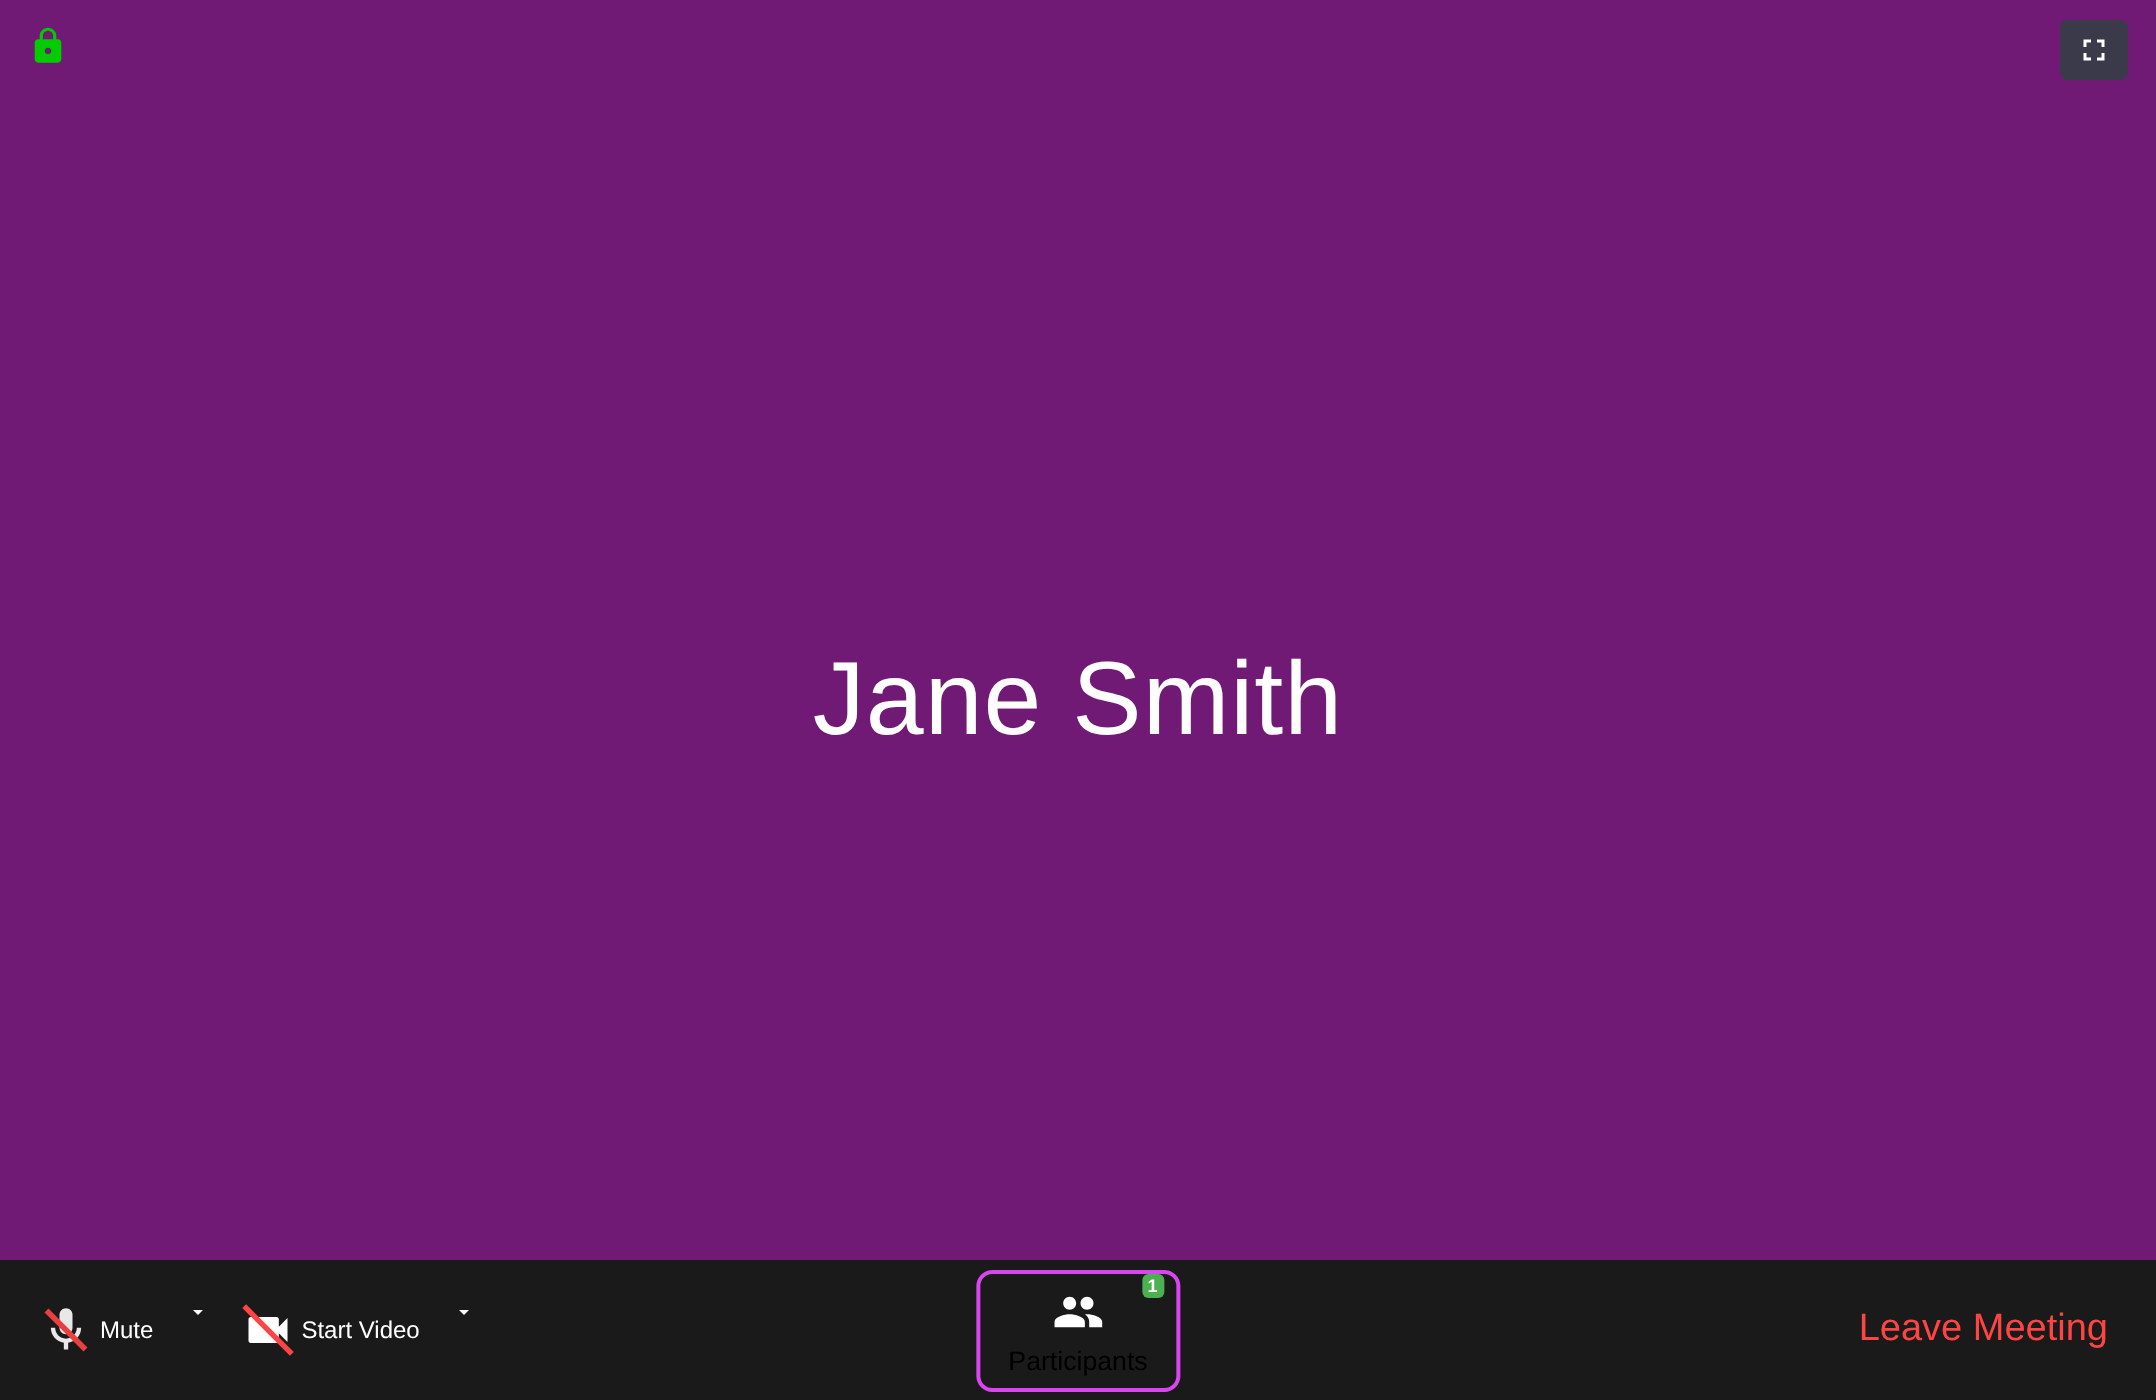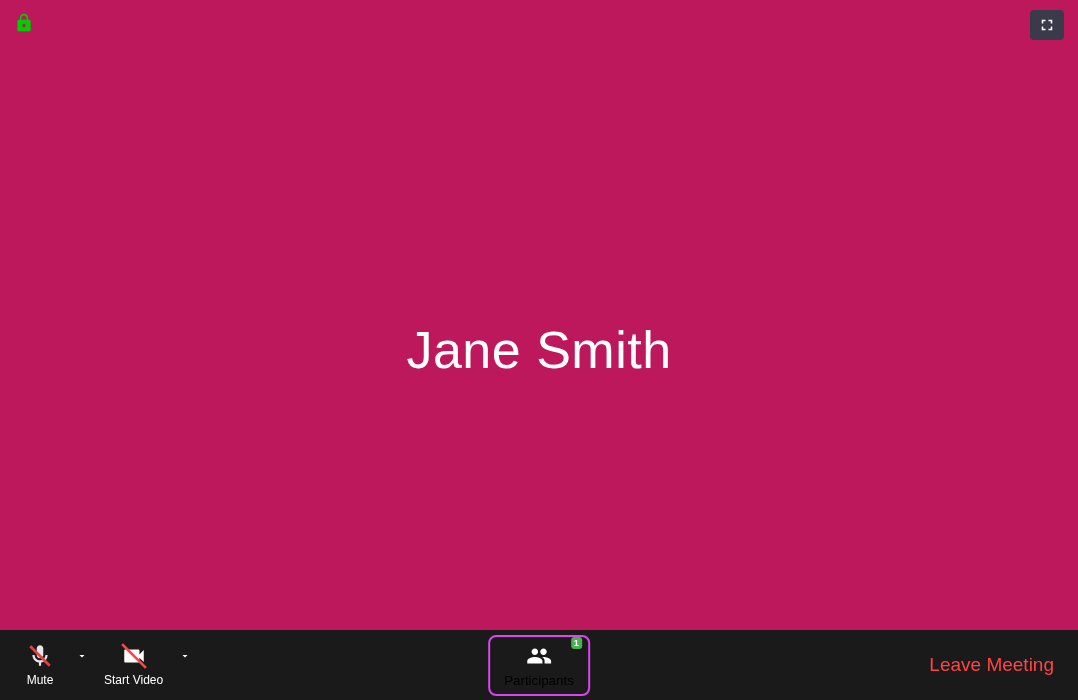--- a/index.html
+++ b/index.html
@@ -9,21 +9,21 @@
       background: #1a1a1a;
       font-family: -apple-system, BlinkMacSystemFont, 'Segoe UI', sans-serif;
       overflow: hidden;
       position: relative;
     }
 
     
     .main-area {
       width: 100%;
       height: 700px;
-      background: #be185d;
+      background: #701a75;
       display: flex;
       align-items: center;
       justify-content: center;
       position: relative;
     }
 
     .participant-name {
       color: #ffffff;
       font-size: 52px;
       font-weight: 300;
@@ -89,21 +89,21 @@
       transform: translateX(-50%);
     }
 
     .toolbar-right {
       display: flex;
       align-items: center;
     }
 
     .toolbar-btn {
       display: flex;
-      flex-direction: column;
+      flex-direction: row;
       align-items: center;
       justify-content: center;
       background: transparent;
       border: none;
       cursor: pointer;
       padding: 6px 10px;
       min-width: 60px;
       gap: 4px;
       border-radius: 6px;
       position: relative;

